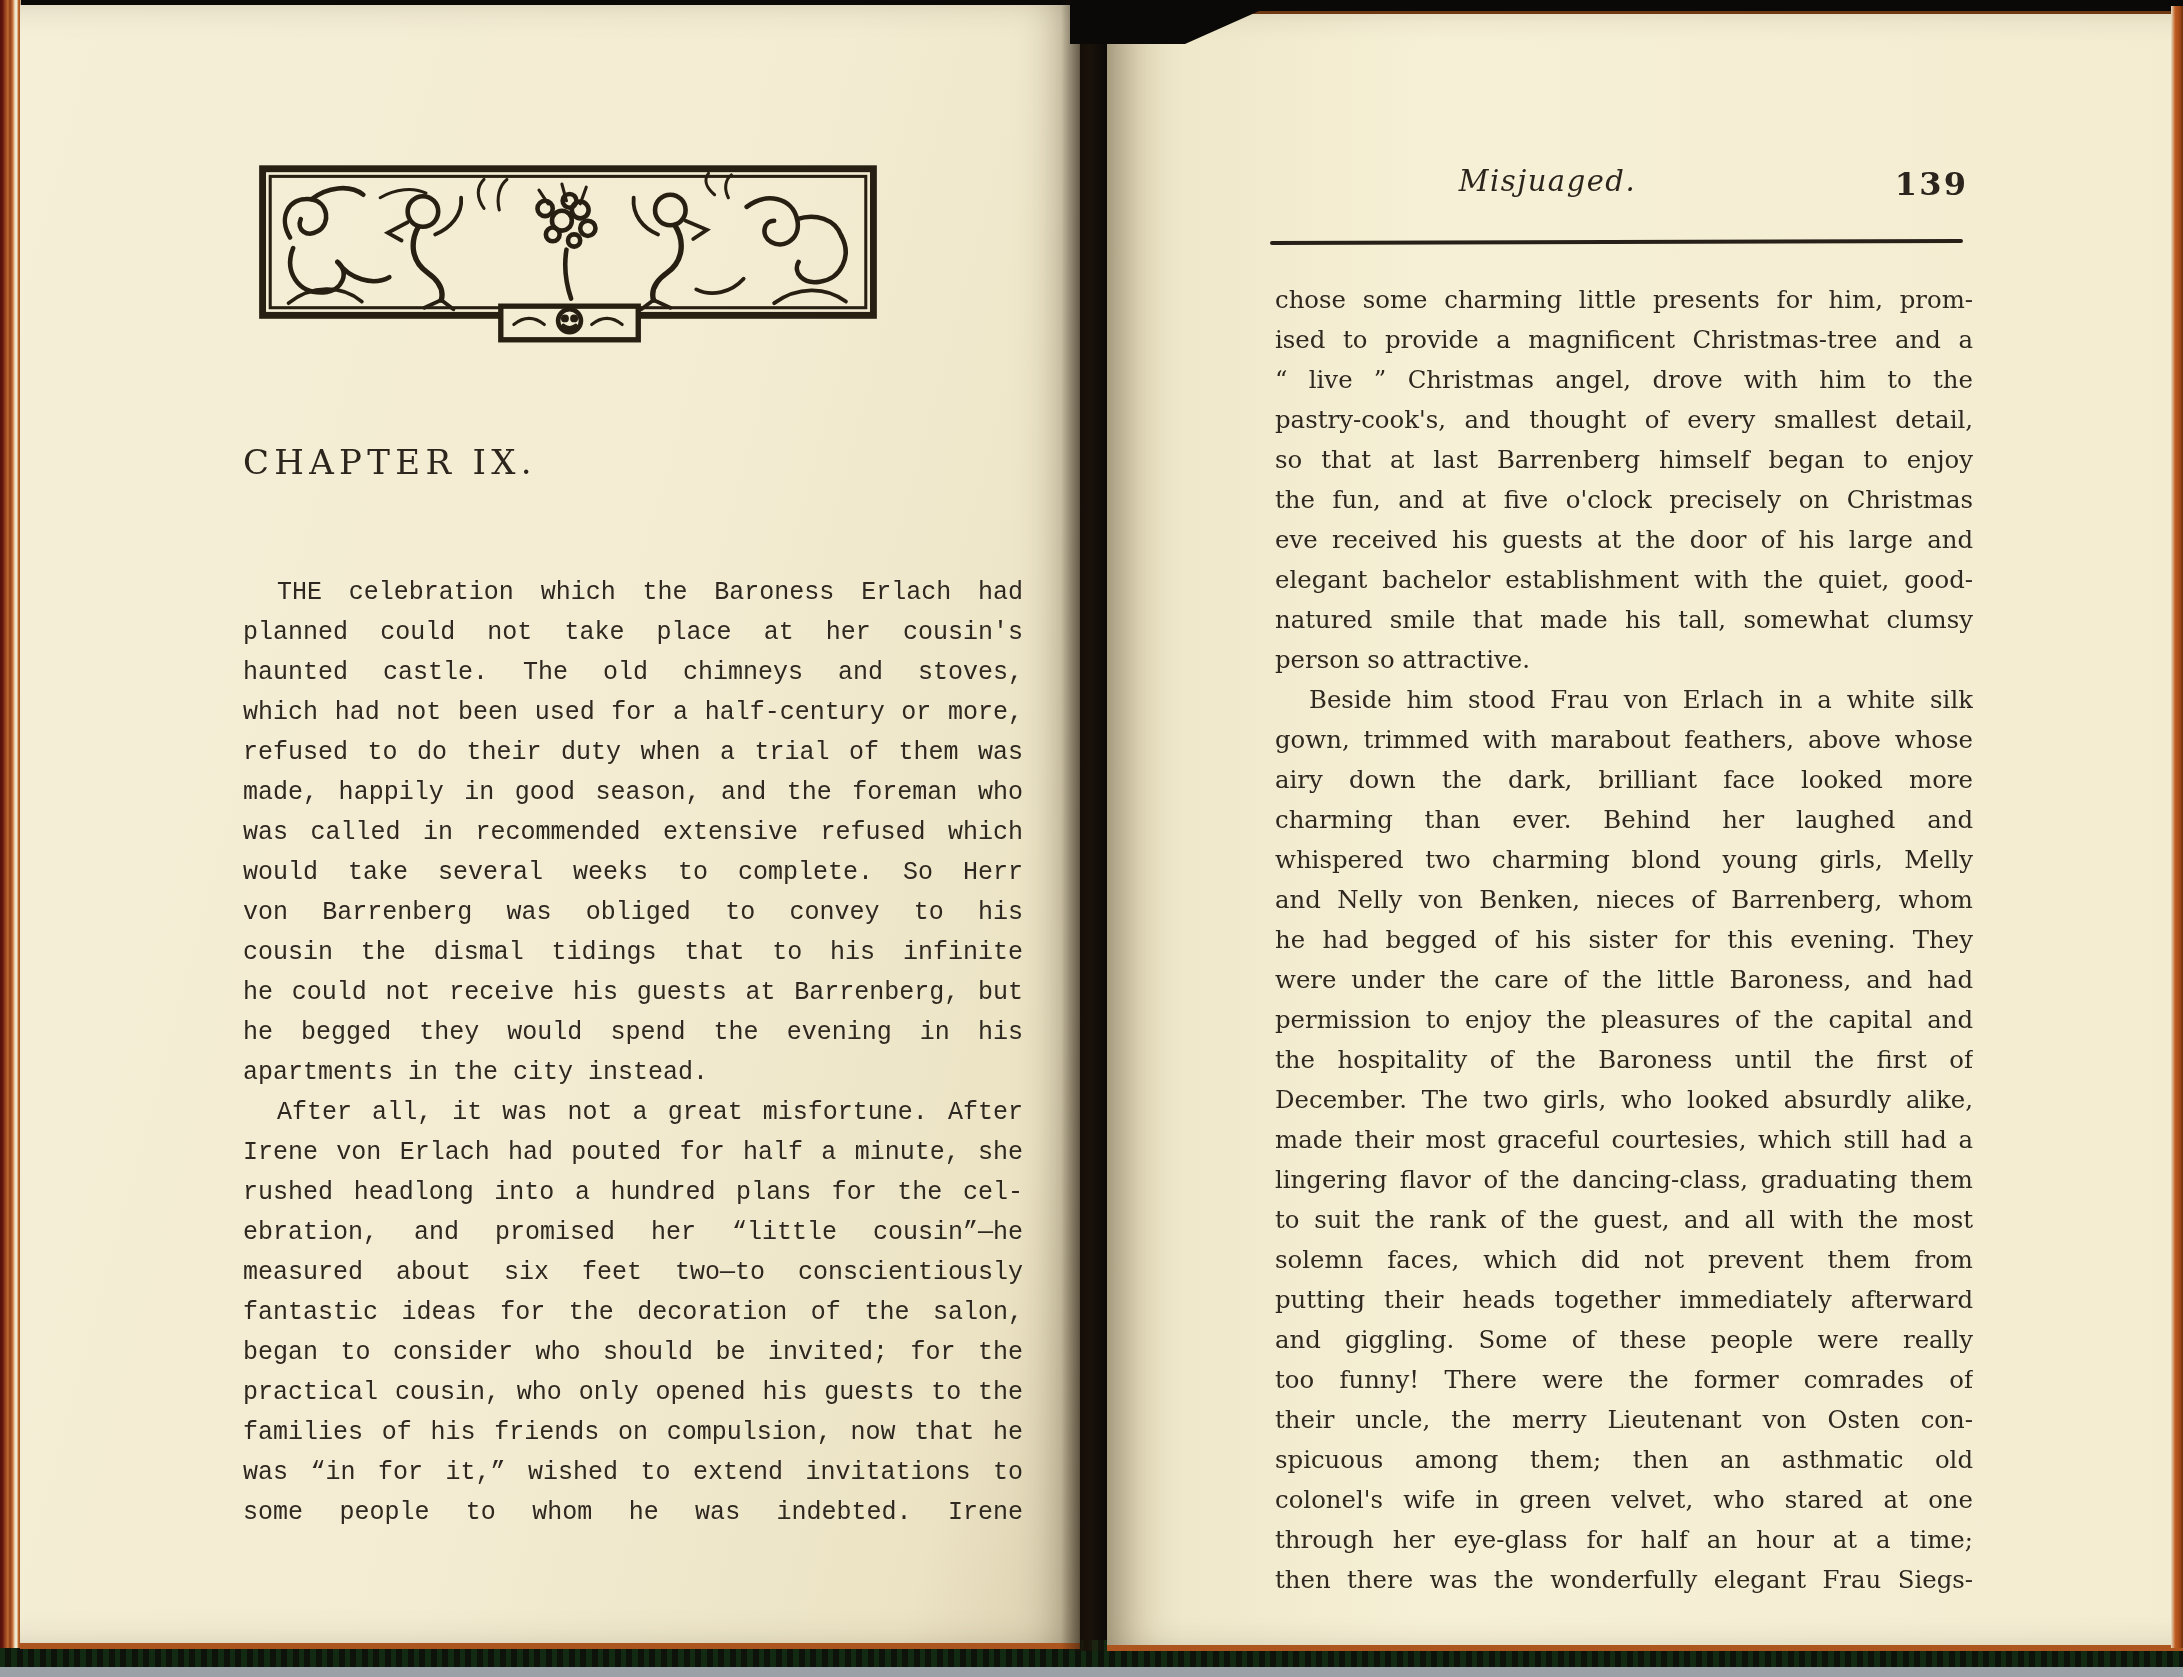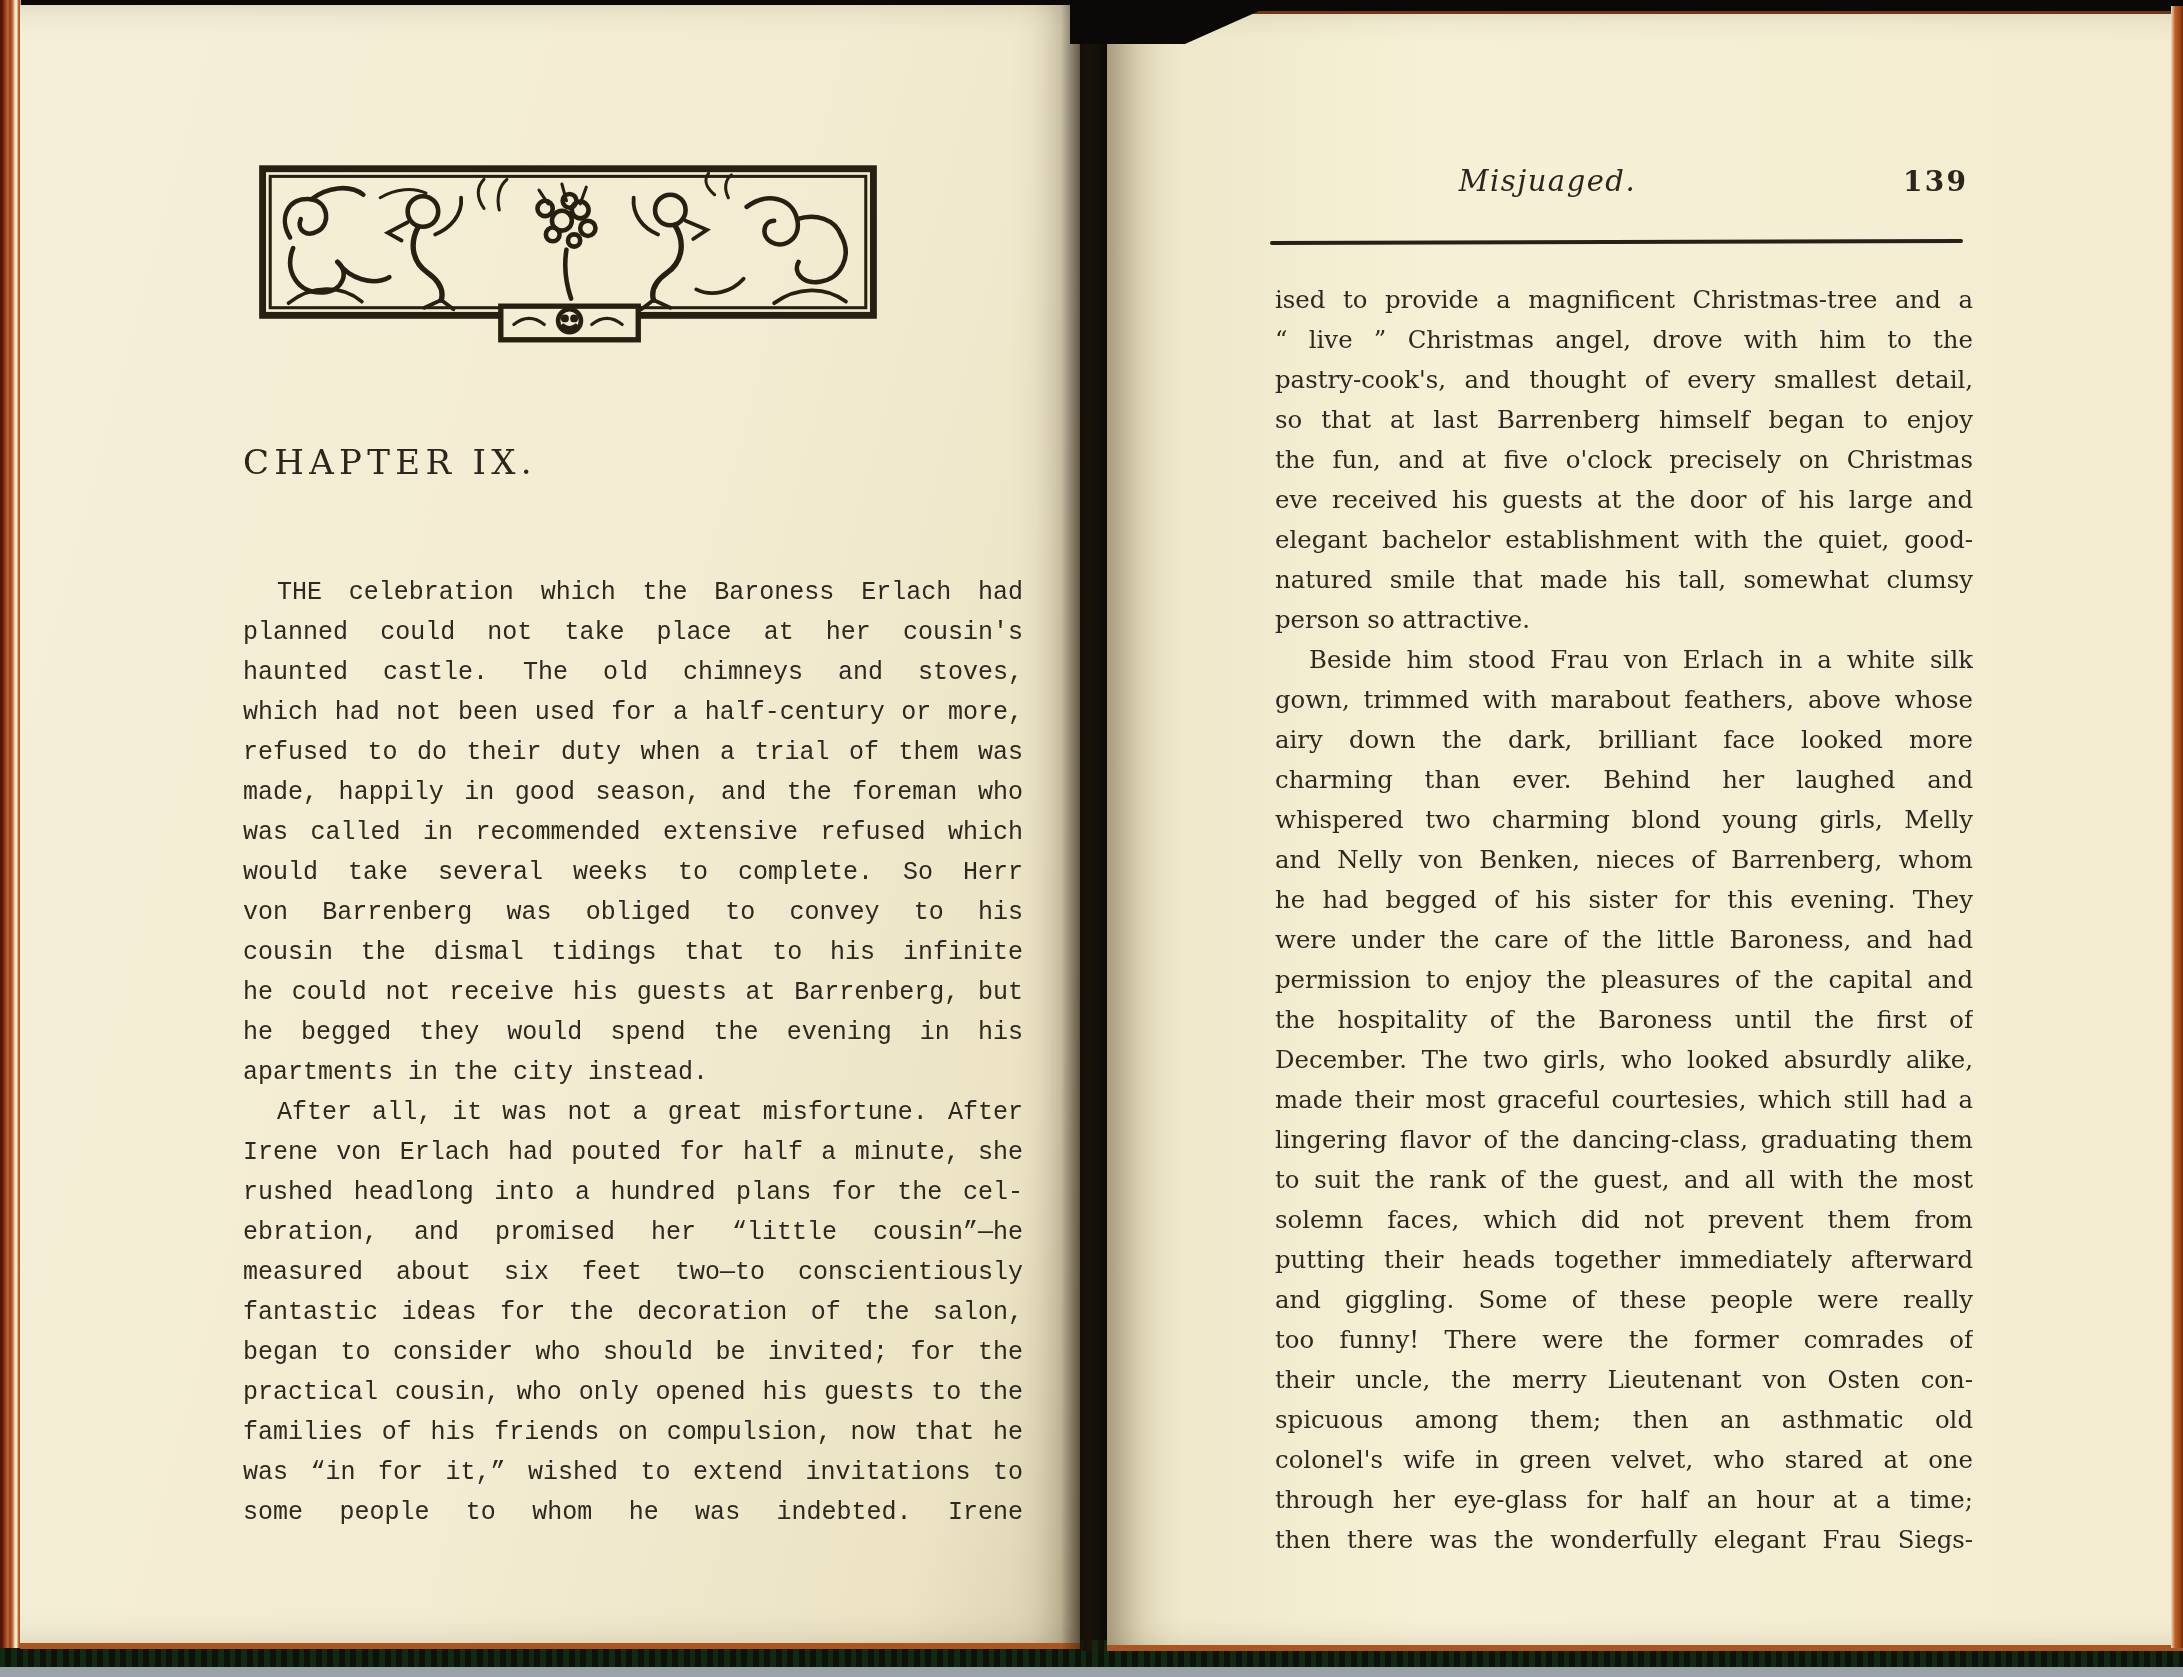--- a/index.html
+++ b/index.html
@@ -42,21 +42,21 @@
   .body-col.left-col{left:223px;top:568px;width:780px;font-family:Liberation Mono, monospace;}
   .body-col.right-col{left:168px;top:266px;width:698px;font-size:24.4px;}
   .line{height:40px;text-align:justify;text-align-last:justify;overflow:hidden;}
   .line.parend{text-align-last:left;}
   .line.indent{text-indent:34px;}
 
   
   .running-header{position:absolute;left:168px;top:150px;width:698px;height:46px;}
   .header-title{position:absolute;left:0;right:153px;text-align:center;
       font-style:italic;font-size:29px;letter-spacing:1.5px;color:#2b251d;}
-  .page-number{position:absolute;right:4.6px;top:1.5px;font-size:28px;font-weight:600;
+  .page-number{position:absolute;right:4.6px;top:1.5px;font-size:32px;font-weight:600;
       letter-spacing:2.3px;color:#2b251d;}
   .header-rule{position:absolute;left:163px;top:226px;width:693px;height:3.8px;
       background:#262019;border-radius:2.3px;transform:rotate(-.15deg);}
 </style>
 </head>
 <body>
 
 <div class="scene">
 
   <div class="table-strip"></div>
@@ -147,20 +147,21 @@
   </div>
 
   <div class="page right">
     <div class="running-header">
       <div class="header-title">Misjuaged.</div>
       <div class="page-number">139</div>
     </div>
     <div class="header-rule"></div>
 
     <div class="body-col right-col" id="right-body">
+        <div class="line">chose some charming little presents for him, prom-</div>
         <div class="line">ised to provide a magnificent Christmas-tree and a</div>
         <div class="line">“ live ” Christmas angel, drove with him to the</div>
         <div class="line">pastry-cook's, and thought of every smallest detail,</div>
         <div class="line">so that at last Barrenberg himself began to enjoy</div>
         <div class="line">the fun, and at five o'clock precisely on Christmas</div>
         <div class="line">eve received his guests at the door of his large and</div>
         <div class="line">elegant bachelor establishment with the quiet, good-</div>
         <div class="line">natured smile that made his tall, somewhat clumsy</div>
         <div class="line parend">person so attractive.</div>
         <div class="line indent">Beside him stood Frau von Erlach in a white silk</div>

